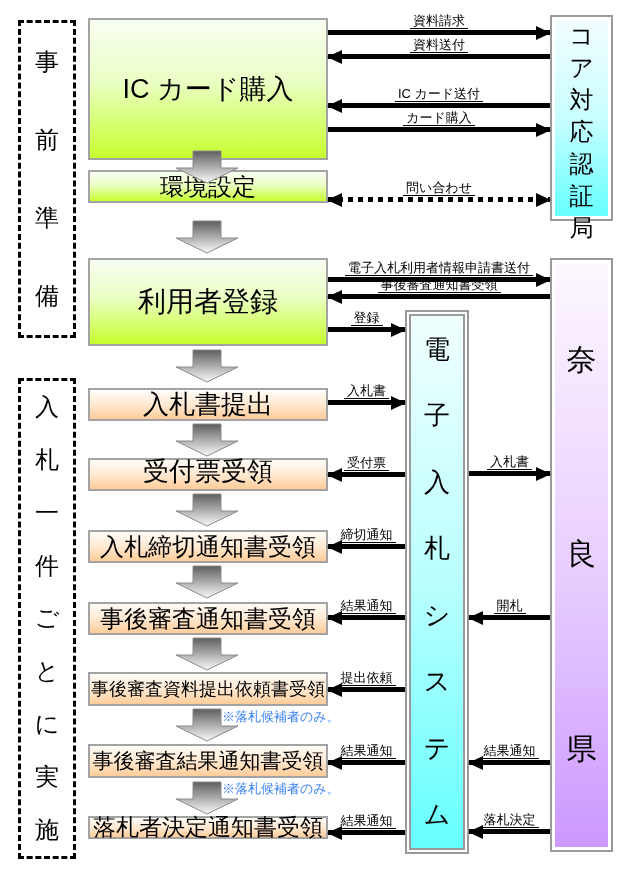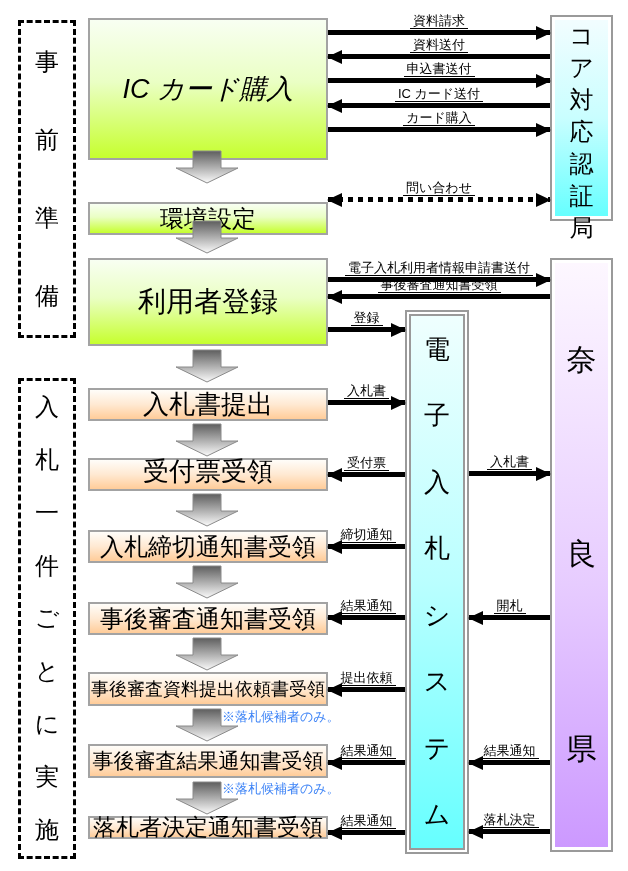--- a/index.html
+++ b/index.html
@@ -14,22 +14,22 @@
            align-items:center; width:100%; height:100%; color:#000; }
   .rail .vtext { font-size:24px; line-height:1; }
   .vchar { display:block; }
 
   
   .step { position:absolute; left:88px; width:240px; border:2px solid #a3a3a3;
           display:flex; align-items:center; justify-content:center;
           color:#000; text-align:center; white-space:nowrap; }
   .step.green  { background:linear-gradient(180deg,#f8fff2 0%,#eaffc4 45%,#c6ff2e 100%); }
   .step.orange { background:linear-gradient(180deg,#fffdf9 0%,#ffe9d2 50%,#ffcc99 100%); }
-  .s0 { top:18px;  height:142px; font-size:27px;font-style:italic; }
-  .s1 { top:202px; height:33px;  font-size:24px; }
+  .s0 { top:18px;  height:142px; font-size:27px; }
+  .s1 { top:170px; height:33px;  font-size:24px; }
   .s2 { top:258px; height:88px;  font-size:28px; }
   .s3 { top:388px; height:33px;  font-size:26px; }
   .s4 { top:458px; height:33px;  font-size:26px;align-items:flex-end; }
   .s5 { top:530px; height:33px;  font-size:24px; }
   .s6 { top:602px; height:33px;  font-size:24px; }
   .s7 { top:672px; height:34px;  font-size:18px; }
   .s8 { top:744px; height:34px;  font-size:21px;text-align:right; }
   .s9 { top:816px; height:23px;  font-size:23px; }
 
   .note { position:absolute; left:222px; width:150px; font-size:13px; color:#3b82f6; white-space:nowrap; }
@@ -205,24 +205,20 @@
   </div>
 
   <div class="harrow wA head-r" style="top:13px">
       <span class="alabel">資料請求</span>
       <div class="aline"></div>
     </div>
   <div class="harrow wA head-l" style="top:37px">
       <span class="alabel">資料送付</span>
       <div class="aline"></div>
     </div>
-  <div class="harrow wA head-r" style="top:61px">
-      <span class="alabel">申込書送付</span>
-      <div class="aline"></div>
-    </div>
   <div class="harrow wA head-l" style="top:86px">
       <span class="alabel">IC カード送付</span>
       <div class="aline"></div>
     </div>
   <div class="harrow wA head-r" style="top:110px">
       <span class="alabel">カード購入</span>
       <div class="aline"></div>
     </div>
   <div class="harrow wA head-r head-l" style="top:180px">
       <span class="alabel">問い合わせ</span>

